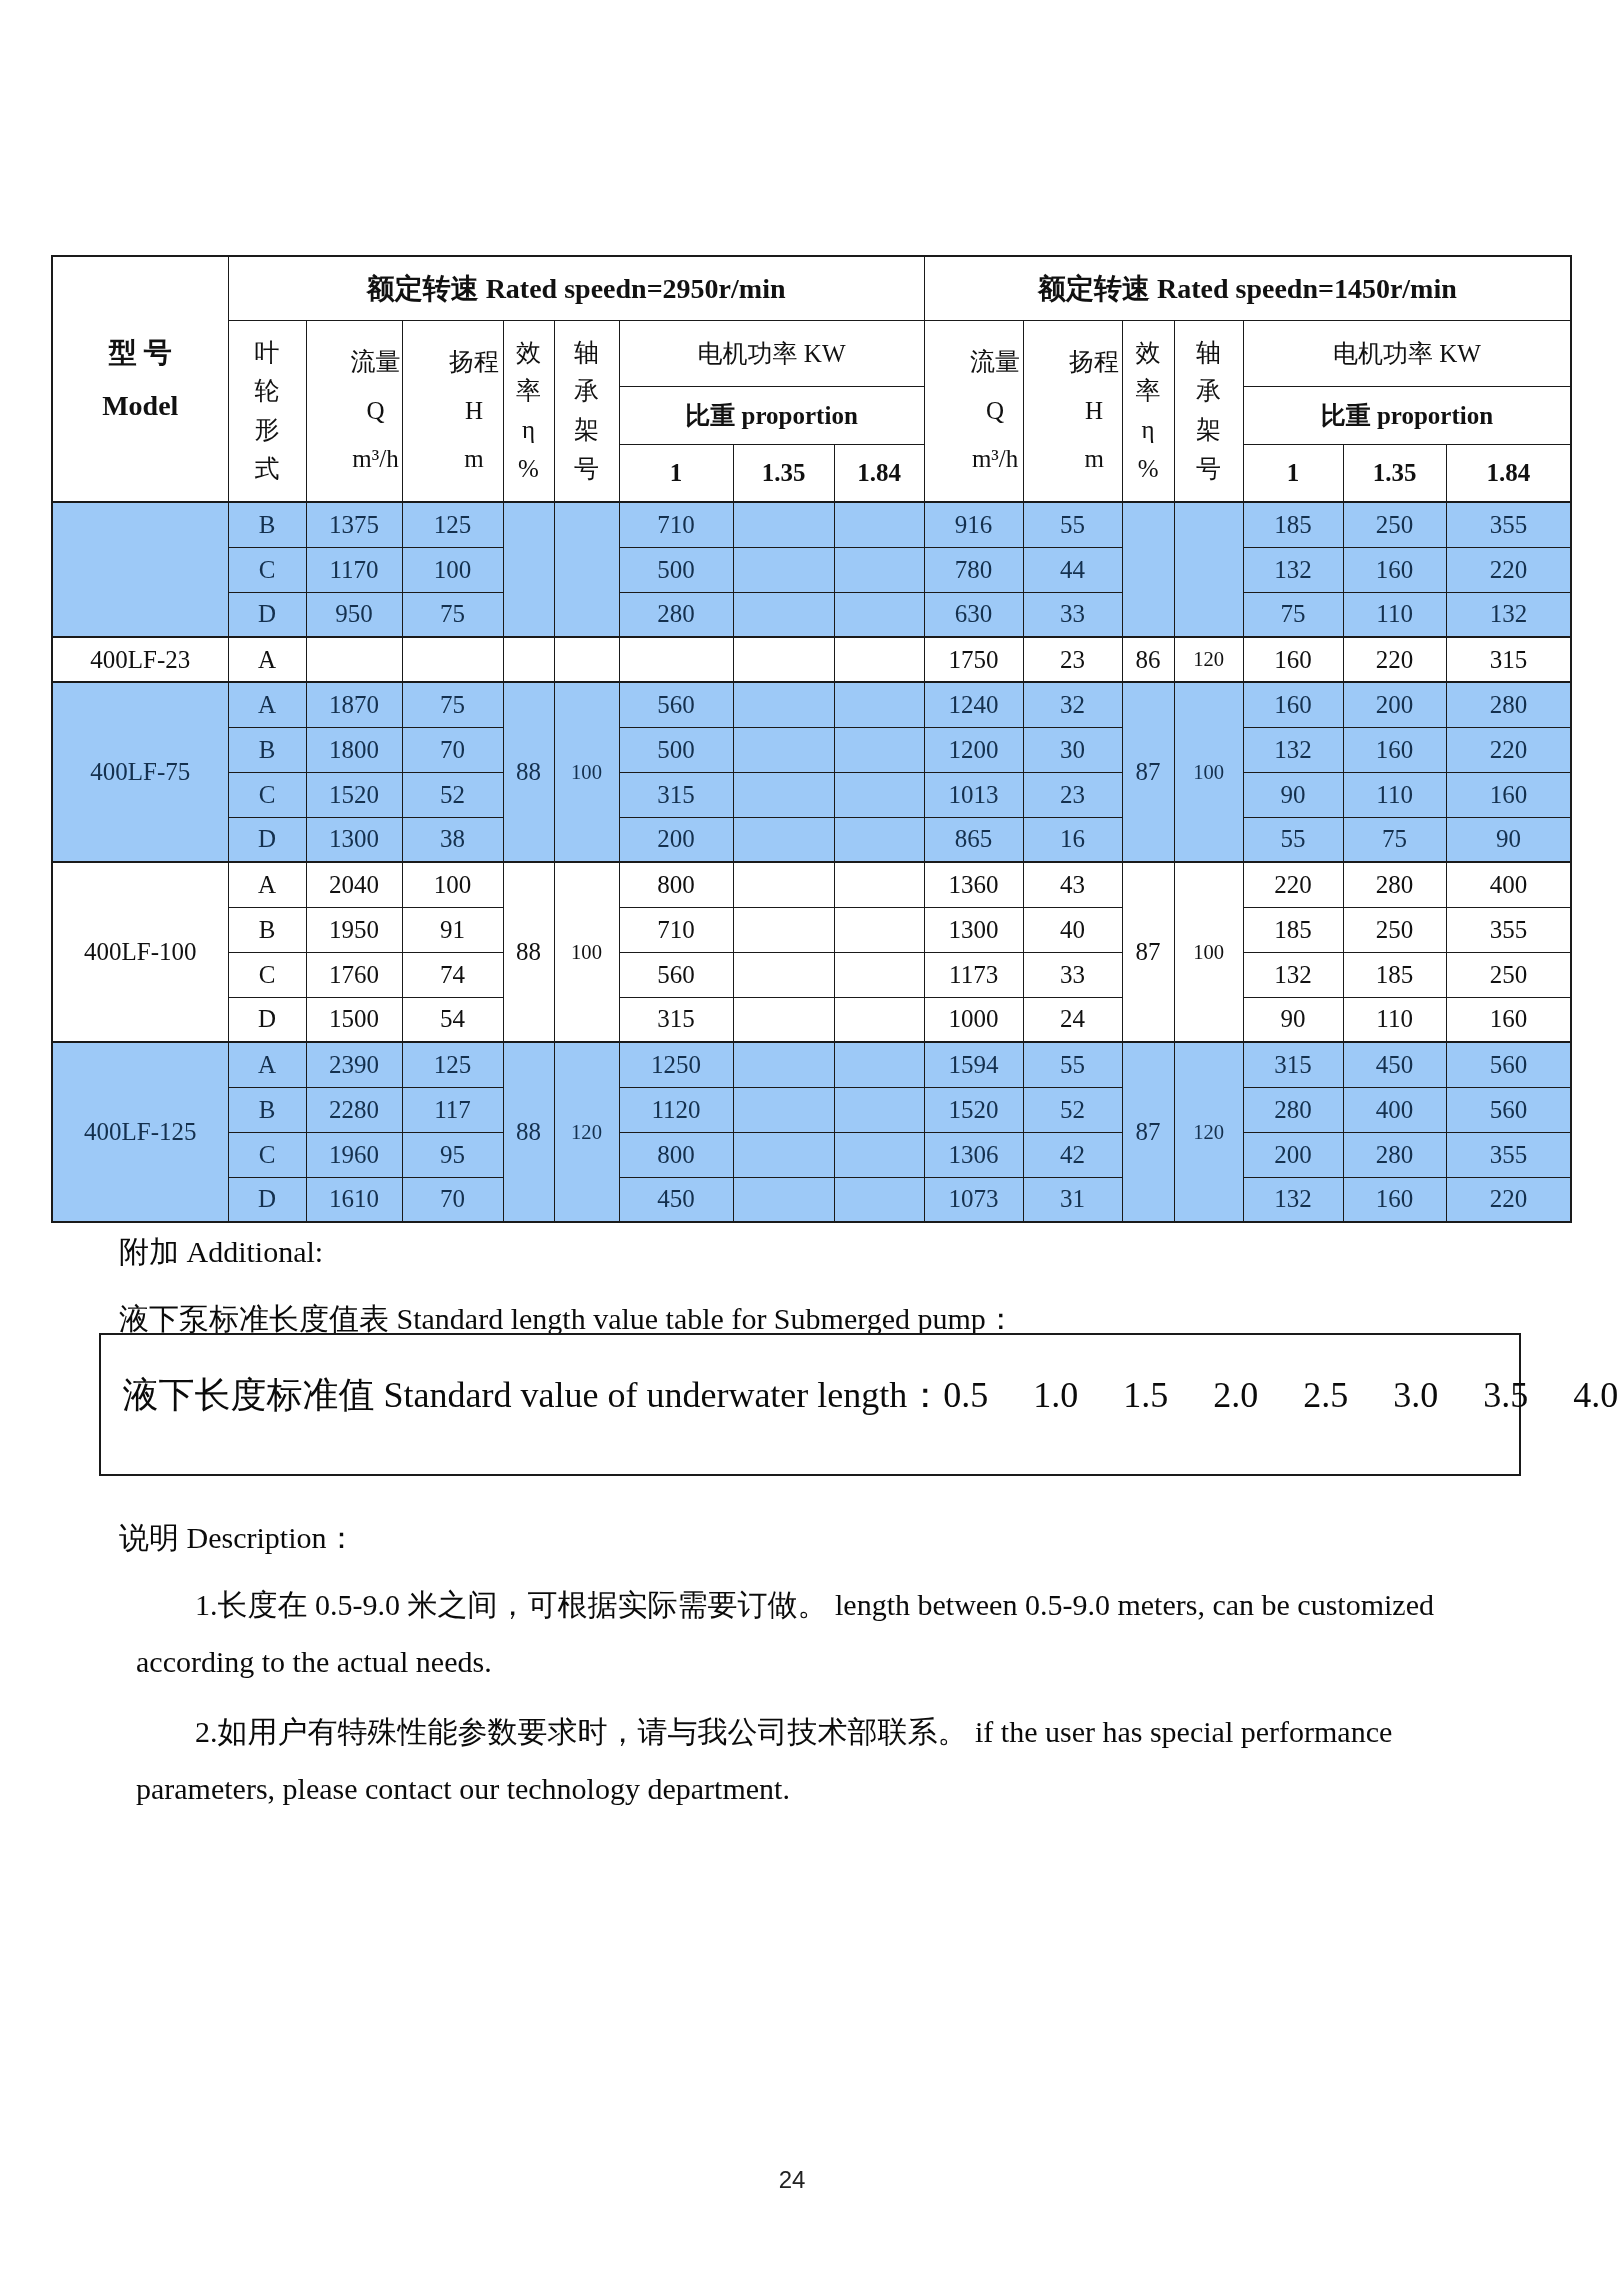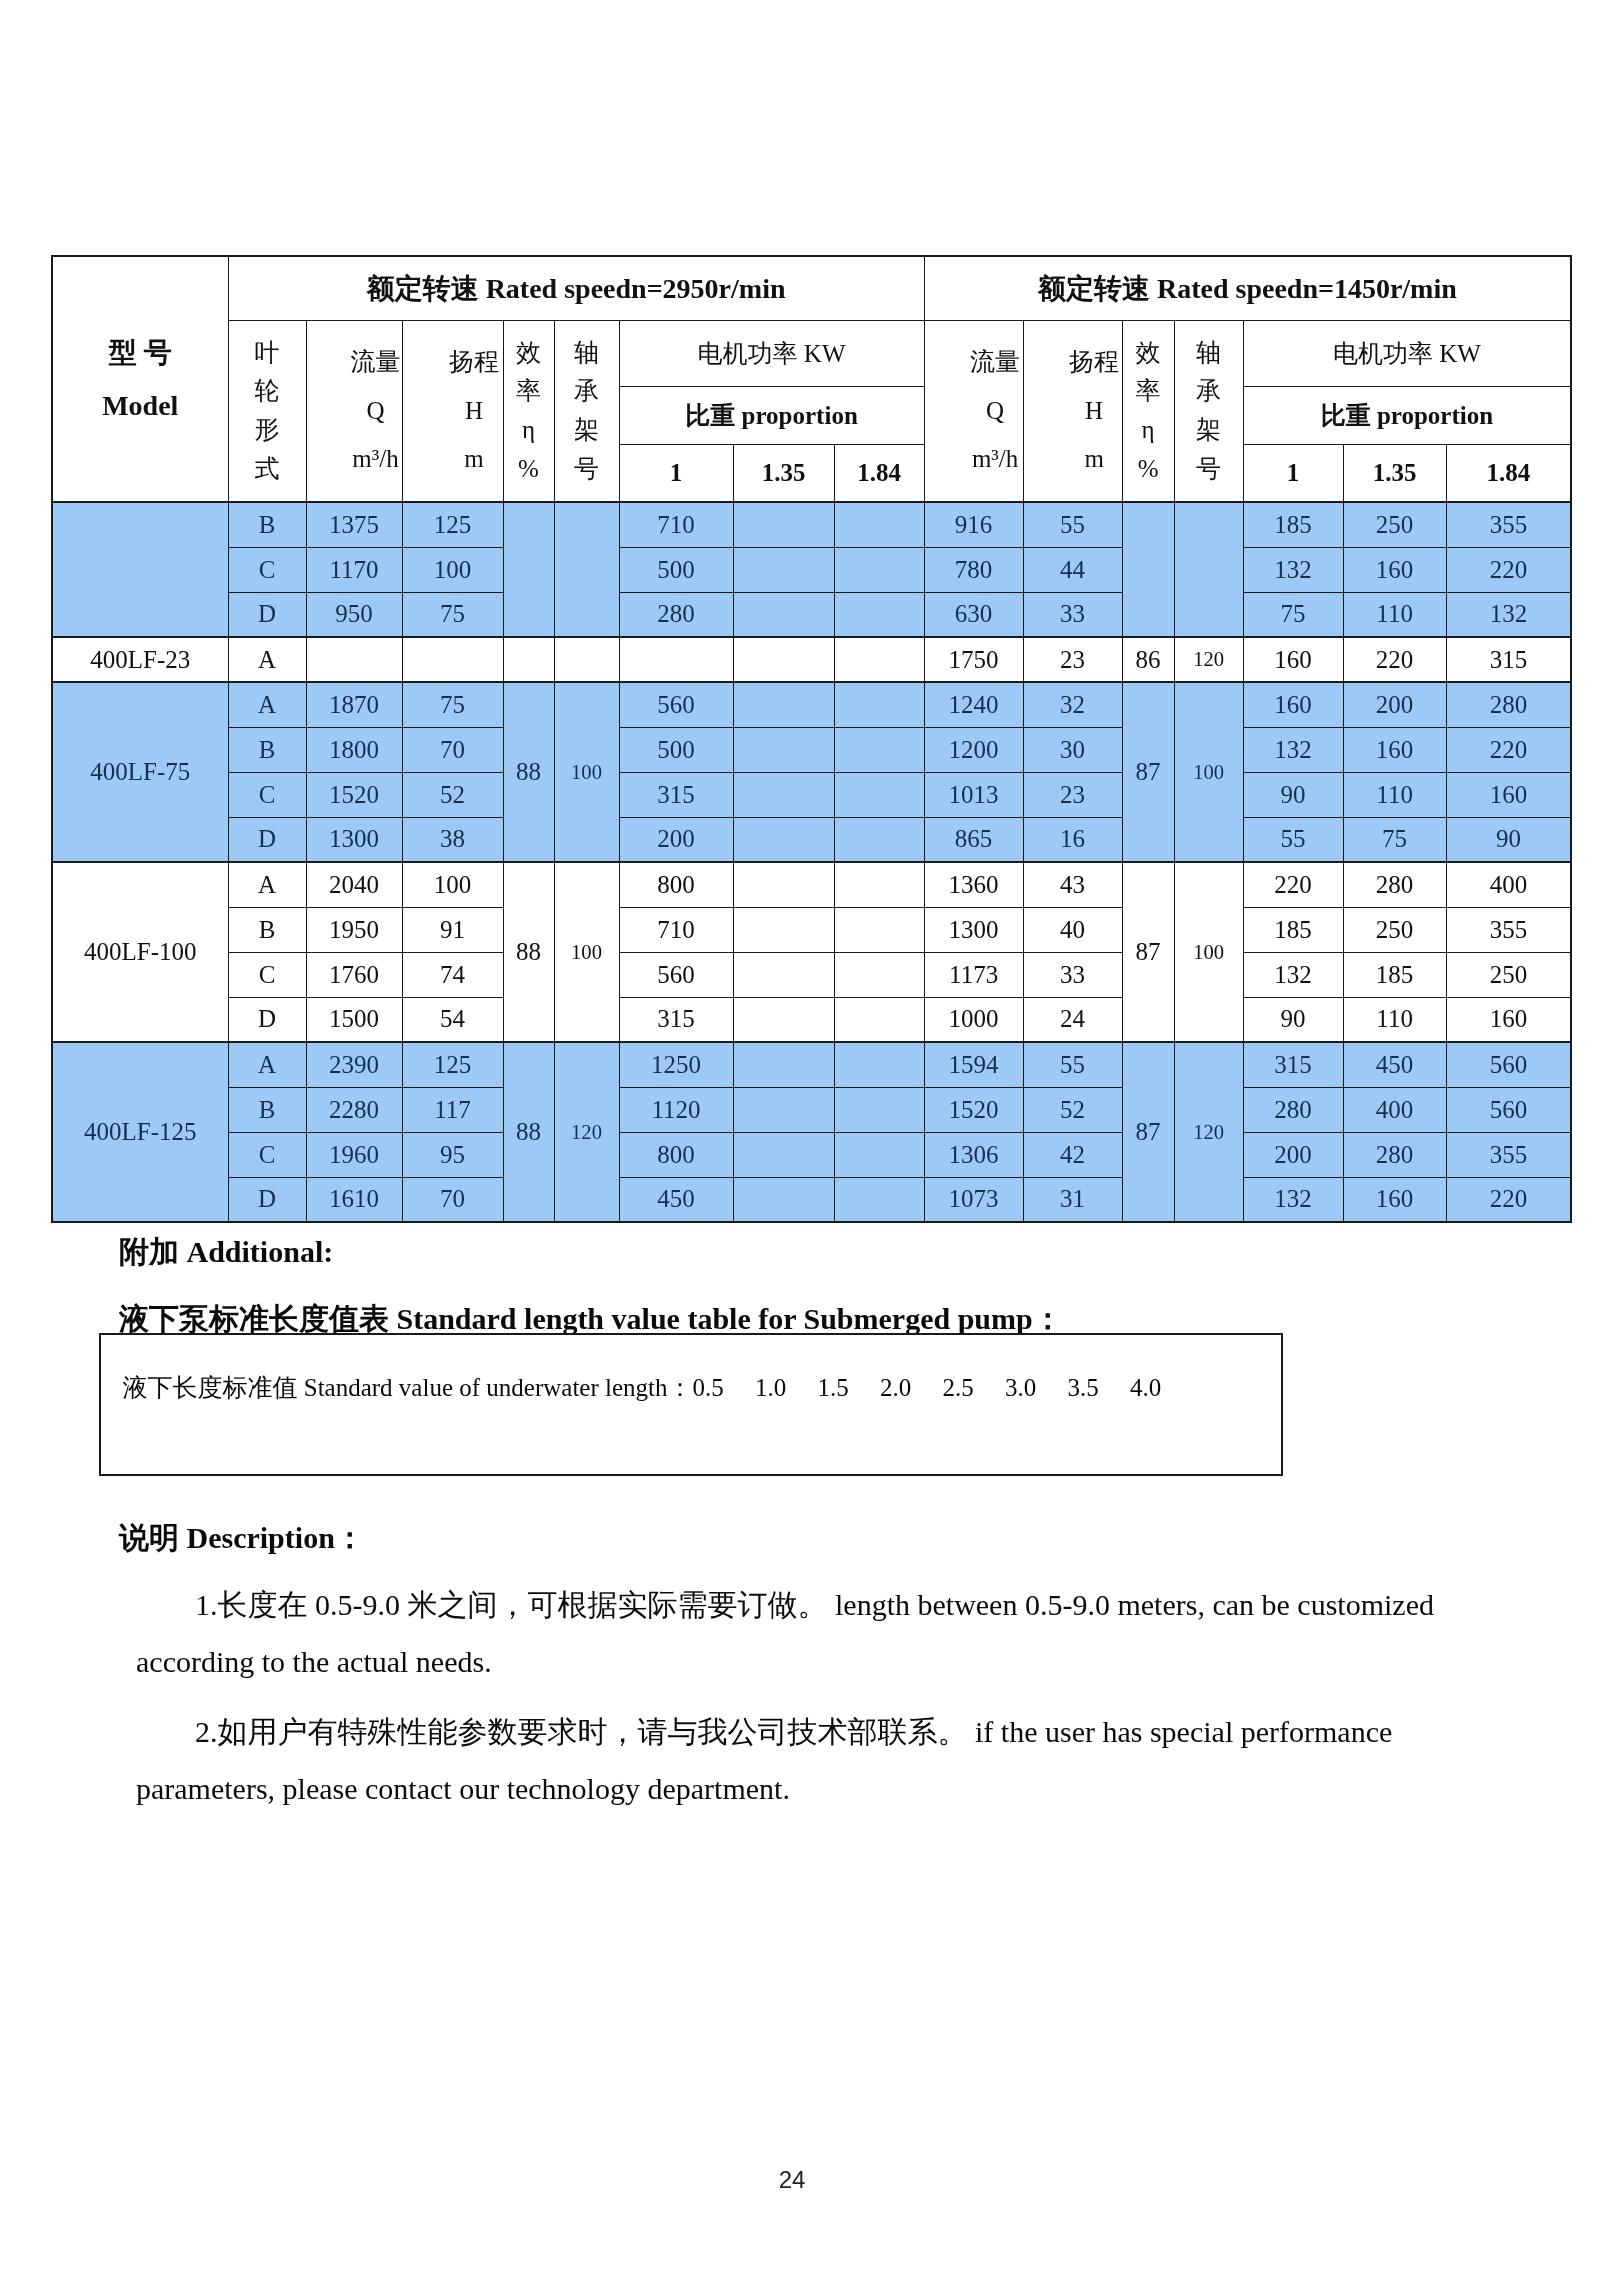--- a/index.html
+++ b/index.html
@@ -36,27 +36,27 @@
   .pump-table thead th.qcell{line-height:1.95;padding-left:43px;}
   .pump-table thead th.modelcell{font-size:27px;line-height:1.9;}
   .pump-table thead tr.h4 th,.pump-table thead tr.h3 th{border-top:1.8px solid #1a1a1a;font-weight:bold;}
   .pump-table thead tr.h1 th{border-bottom:1.8px solid #1a1a1a;}
   .pump-table tbody tr{height:45px;}
   .pump-table tbody tr.group-start td{border-top:2.7px solid #1a1a1a;}
   .pump-table thead tr.h4 th{border-bottom:2.7px solid #1a1a1a;}
   .pump-table tbody tr.blue td{background:var(--row-blue,#9dc9f7);color:#14304e;}
   .pump-table tbody td.framecol{font-size:20.6px;}
   
-  .txt{position:absolute;left:119px;font-size:30px;line-height:1.4;color:#0b0b0b;font-weight:bold;}
+  .txt{position:absolute;left:119px;font-size:30px;line-height:1.4;color:#0b0b0b;}
   .additional{top:1231px;}
   .caption{top:1298px;}
   .valuebox{
-    position:absolute;left:99px;top:1333px;width:1184px;height:143px;
+    position:absolute;left:99px;top:1333px;width:1422px;height:143px;
     border:2.7px solid #1a1a1a;box-sizing:border-box;
-    font-size:25px;color:#0b0b0b;
+    font-size:36px;color:#0b0b0b;
   }
   .valuebox .l1{position:absolute;left:21.5px;top:36px;white-space:pre;}
   .valuebox .l2{position:absolute;left:0;right:125px;top:93px;text-align:center;white-space:pre;}
   .descr{top:1517px;}
   .note{position:absolute;left:136px;width:1386px;font-size:30px;line-height:57px;text-indent:59px;color:#0b0b0b;}
   .note1{top:1576px;}
   .note2{top:1703px;}
   .pagenum{
     position:absolute;left:0;right:36px;top:2166px;text-align:center;
     font-family:"Liberation Sans","DejaVu Sans",sans-serif;font-size:24px;color:#222;

